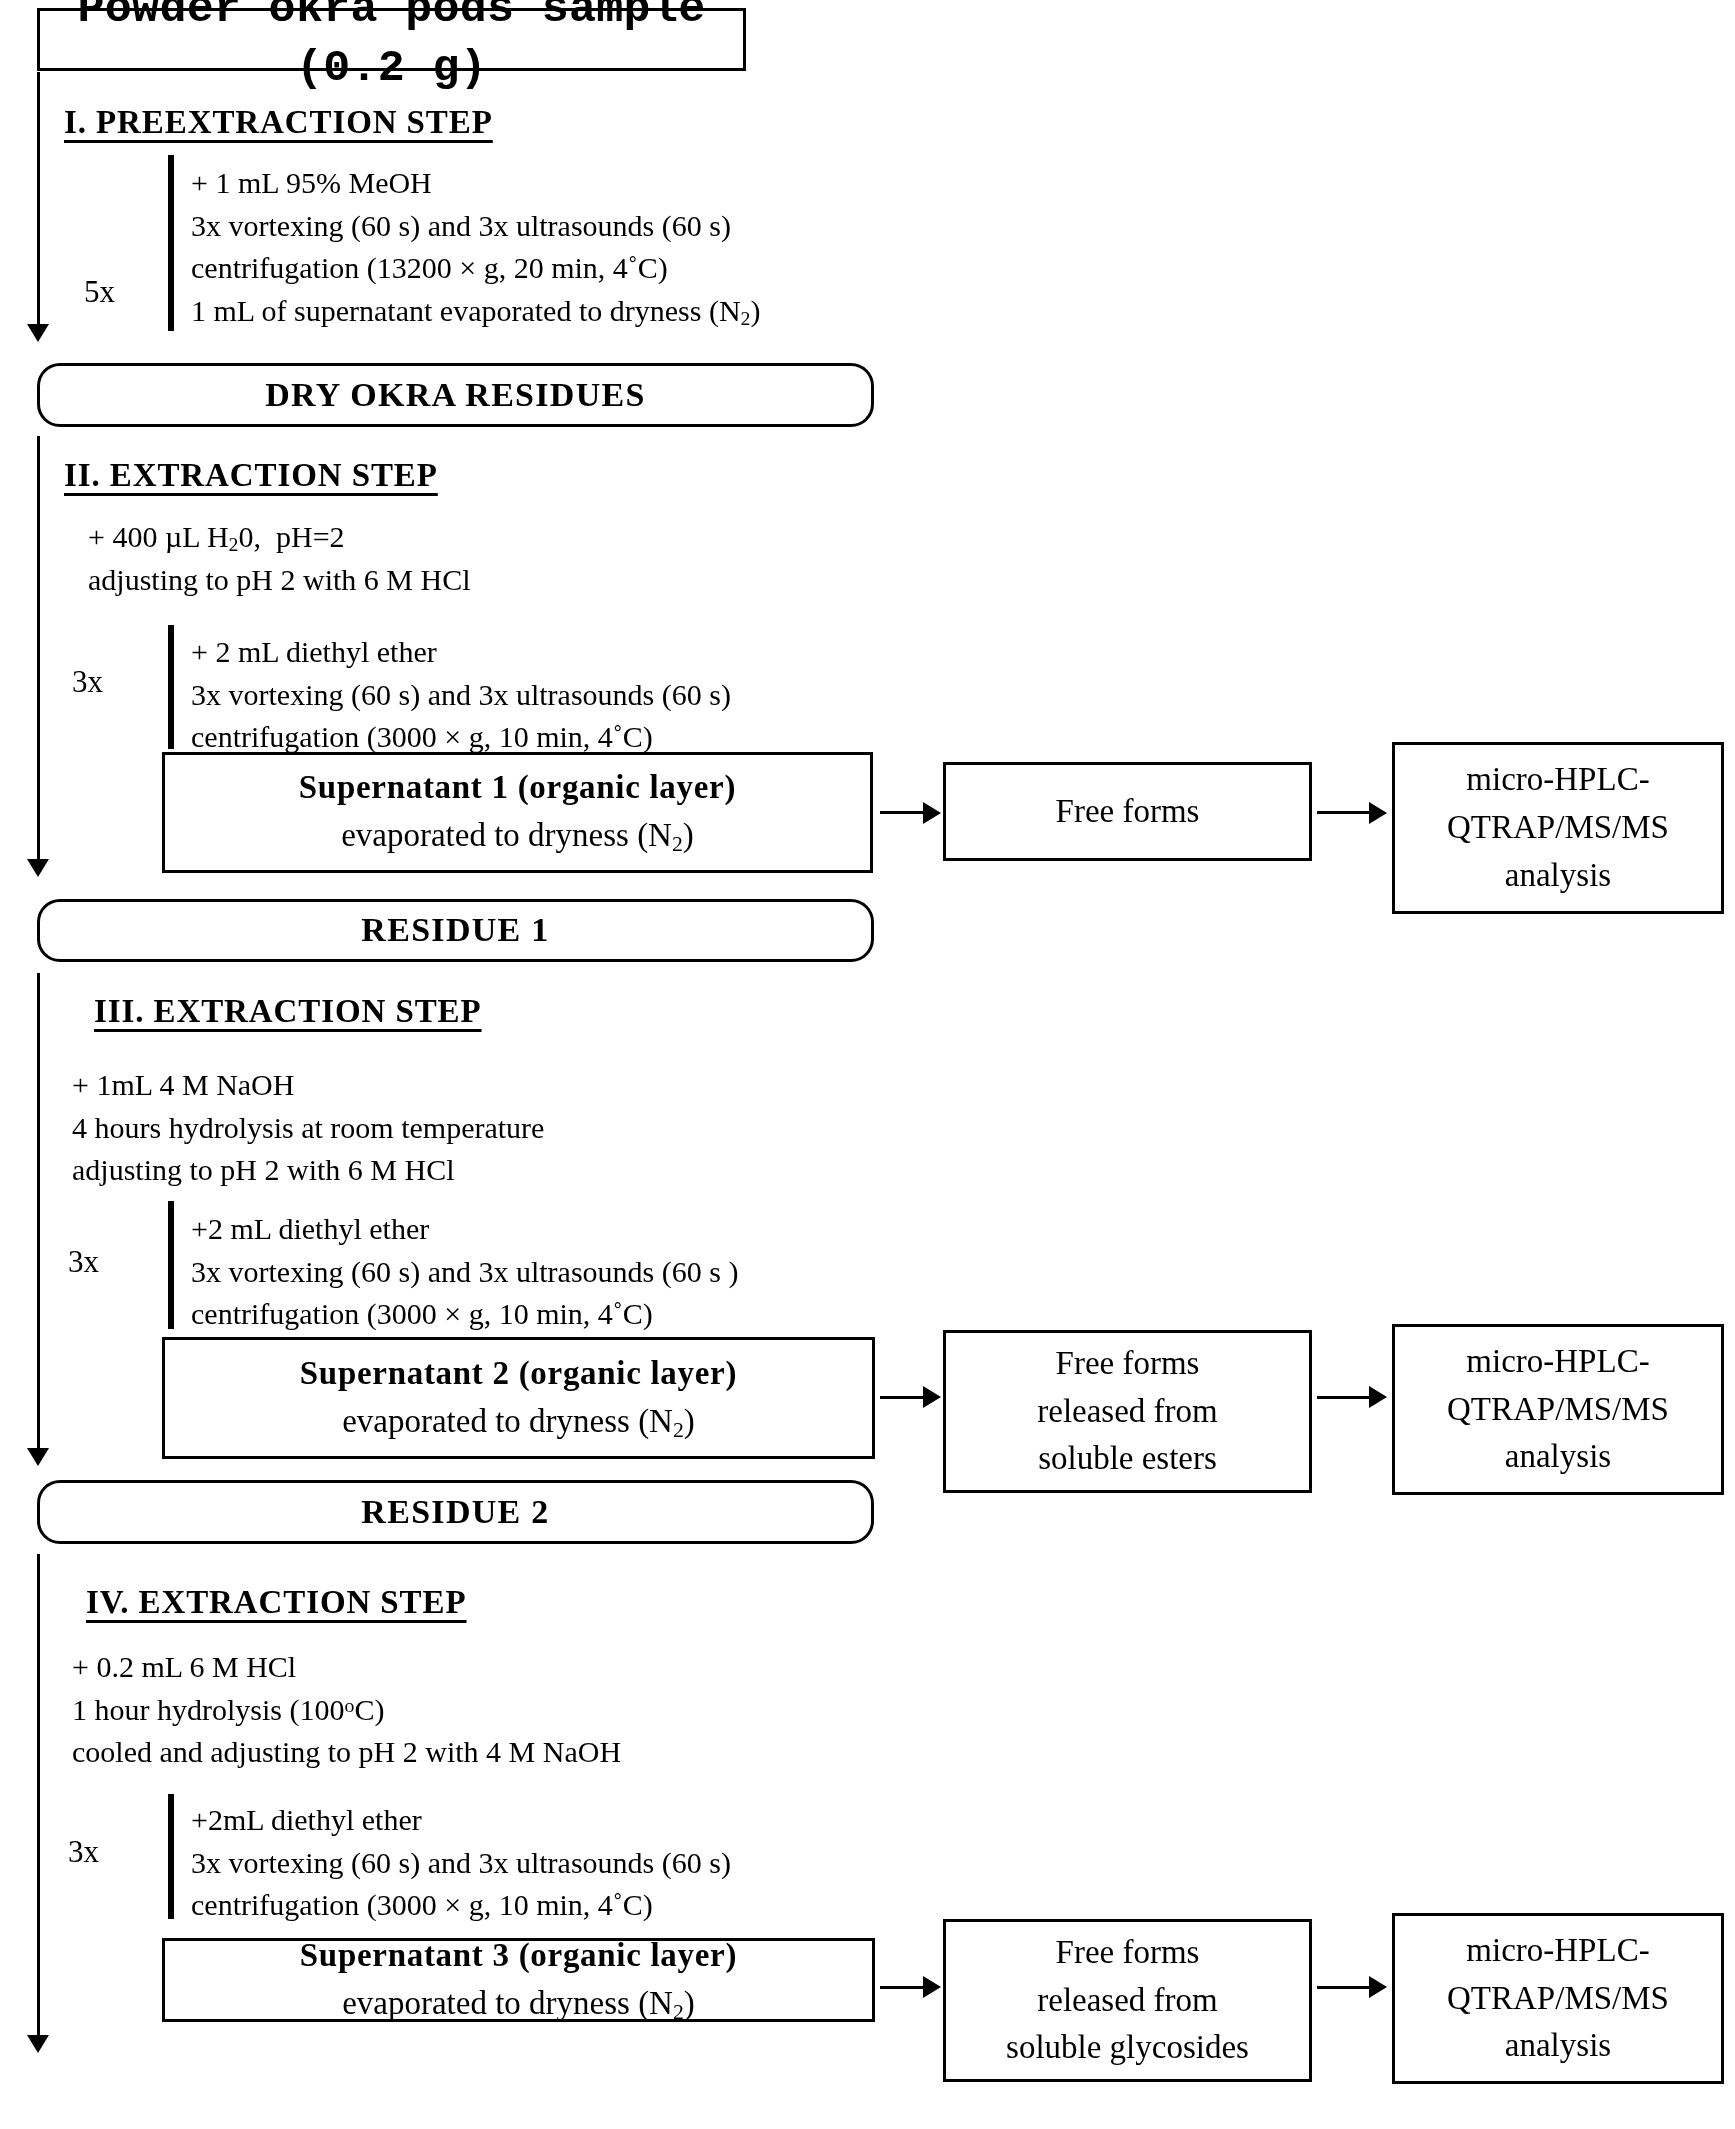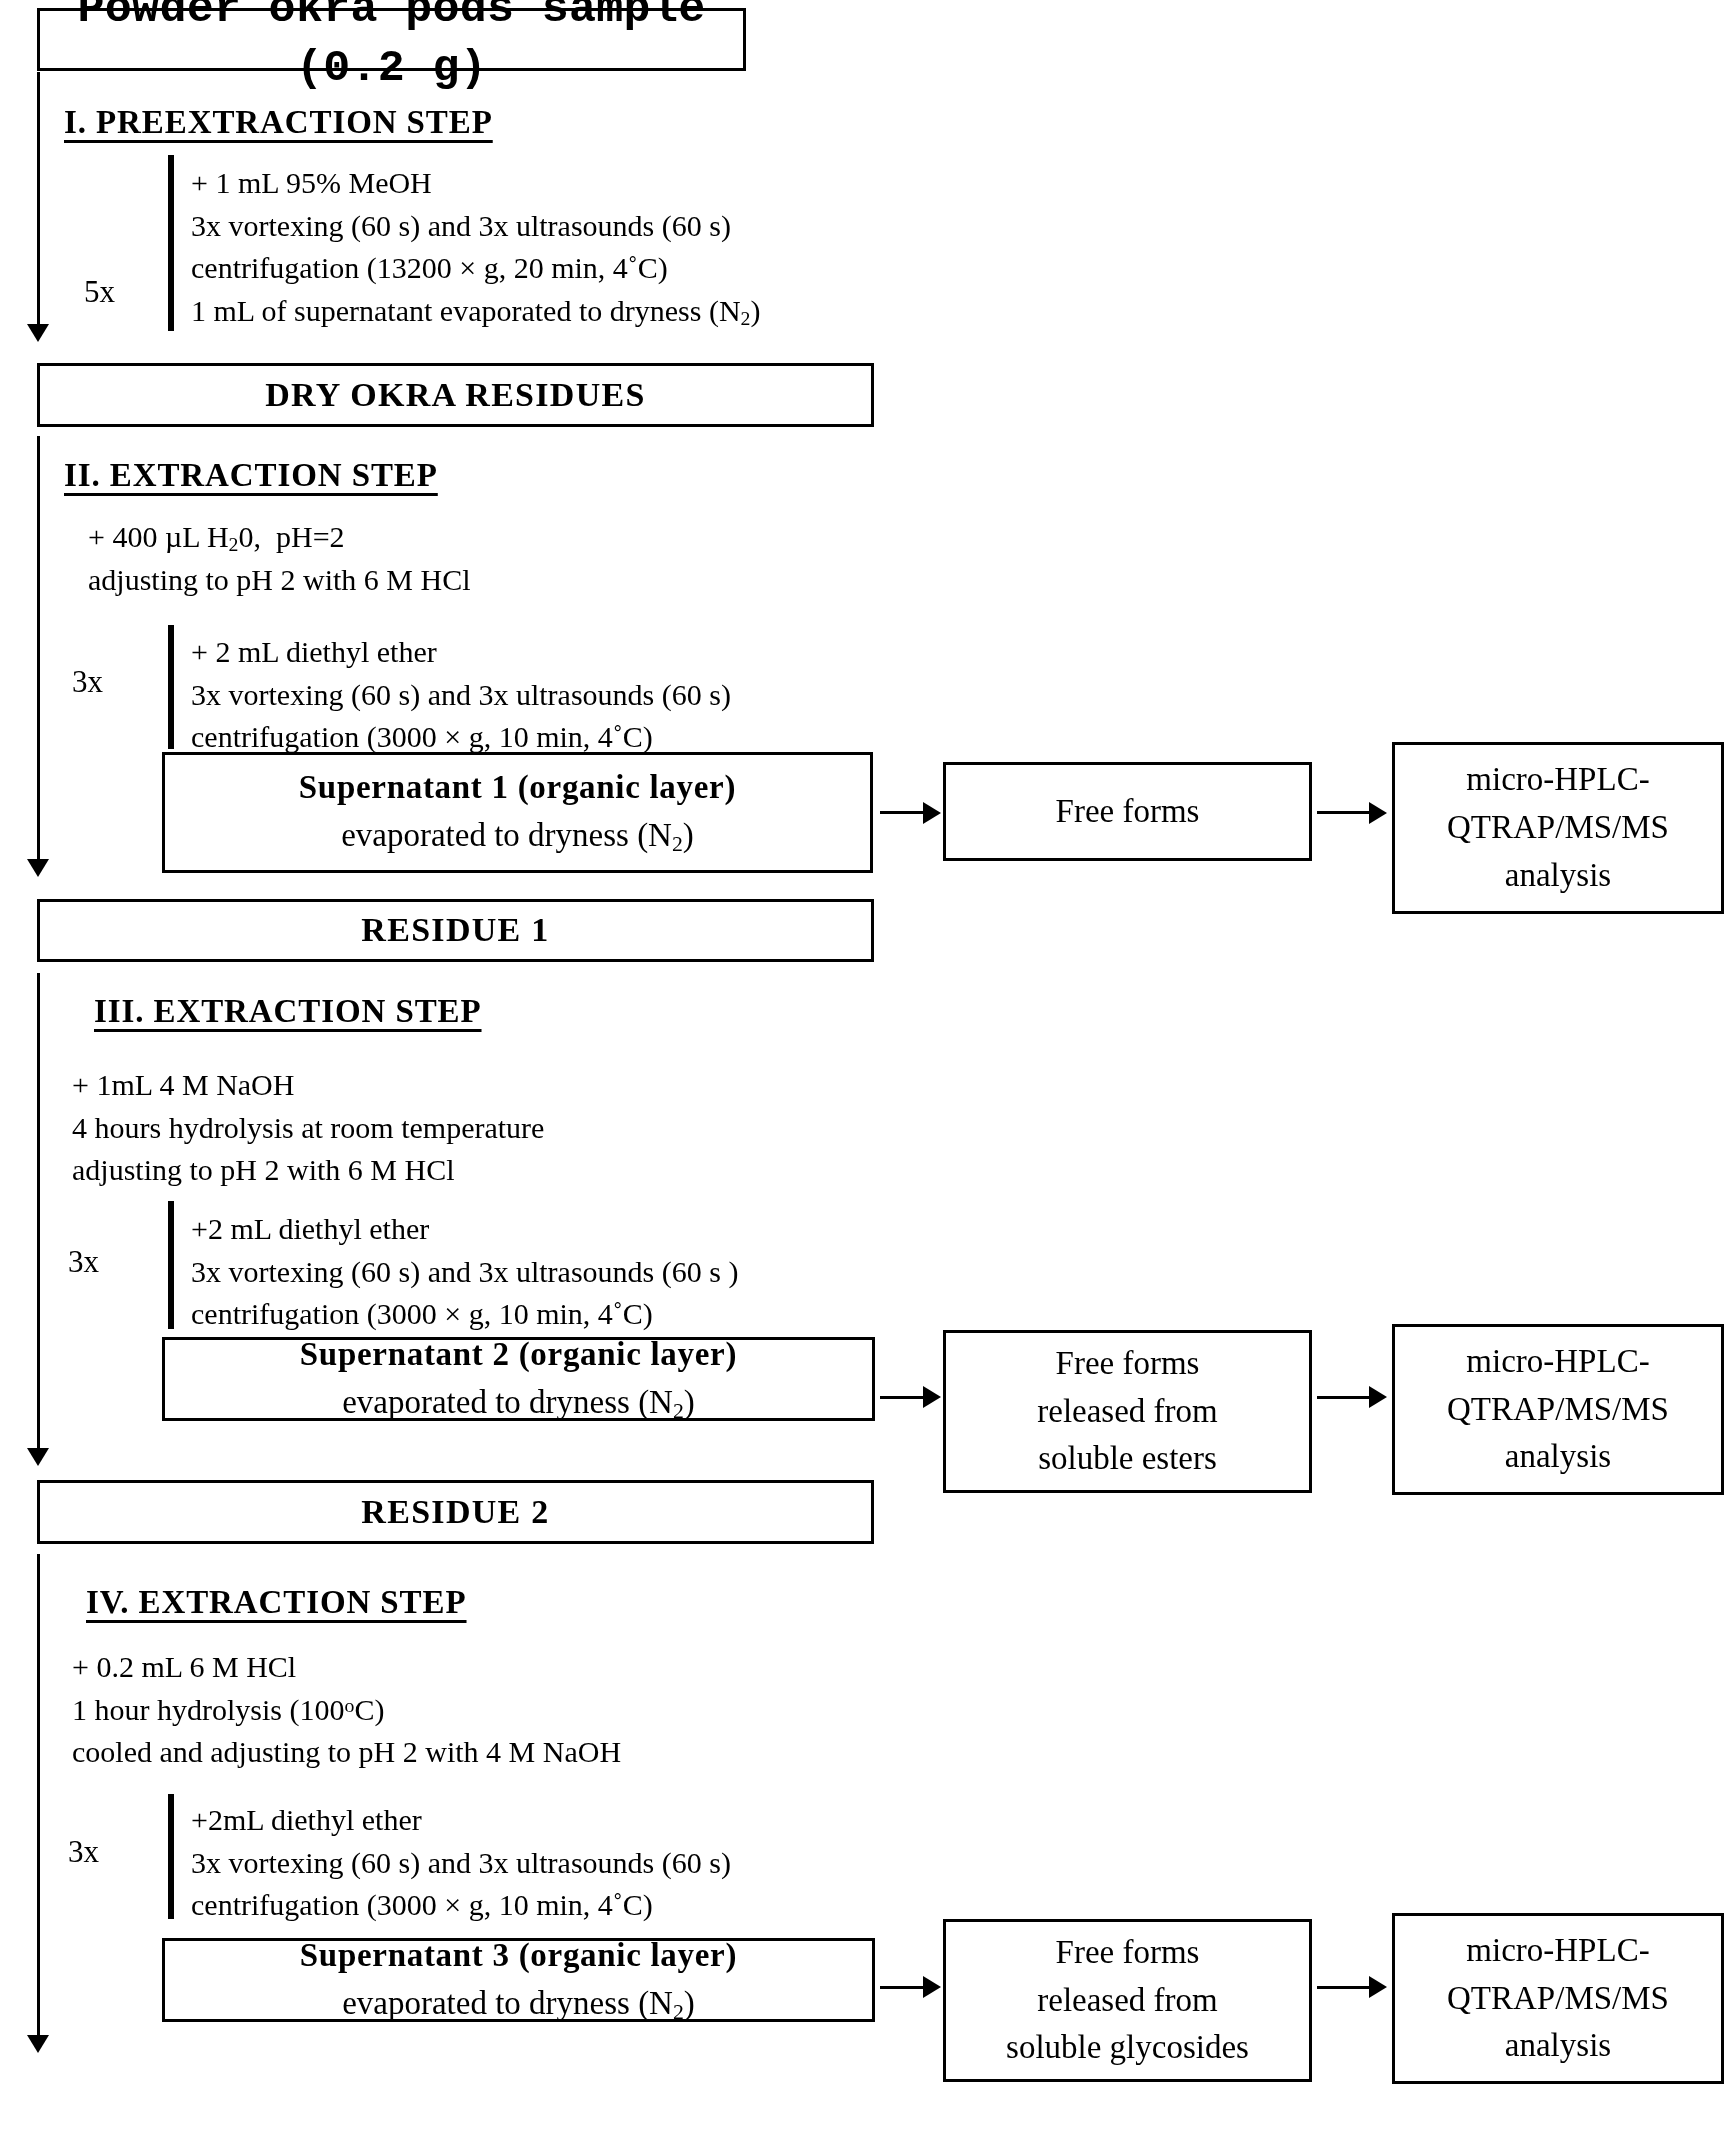--- a/index.html
+++ b/index.html
@@ -32,20 +32,21 @@
   .box-title {
     font-weight: bold;
     font-size: 45px;
     letter-spacing: 0.3px;
     font-family: Liberation Mono, monospace;
   }
   .box-caps {
     font-weight: bold;
     font-size: 34px;
     letter-spacing: 1.3px;
+    border-radius: 23px;
   }
   .box-sup {
     font-size: 33px;
     line-height: 1.45;
   }
   .box-sup .l1 { font-weight: bold; display:block; letter-spacing:0.7px;}
   .box-sup .l2 { display:block; }
   .box-plain {
     font-size: 33px;
     line-height: 1.45;
@@ -212,21 +213,21 @@
   <div class="gbar" style="left:168px; top:1201px; height:128px;"></div>
 
   <div class="mult" style="left:68px; top:1244px;">3x</div>
 
   <div class="body-text" style="left:191px; top:1208px;">
     <span class="ln">+2 mL diethyl ether</span>
     <span class="ln">3x vortexing (60 s) and 3x ultrasounds (60 s )</span>
     <span class="ln">centrifugation (3000 × g, 10 min, 4˚C)</span>
   </div>
 
-  <div class="box" style="left:162px; top:1337px; width:713px; height:84px;">
+  <div class="box" style="left:162px; top:1337px; width:713px; height:122px;">
     <span class="box-sup">
       <span class="l1">Supernatant 2 (organic layer)</span>
       <span class="l2">evaporated to dryness (N<sub>2</sub>)</span>
     </span>
   </div>
 
   <div class="harrow-line" style="left:880px; top:1396px; width:47px;"></div>
   <div class="harrow-head" style="left:923px; top:1386px;"></div>
 
   <div class="box box-plain bold" style="left:943px; top:1330px; width:369px; height:163px;">

